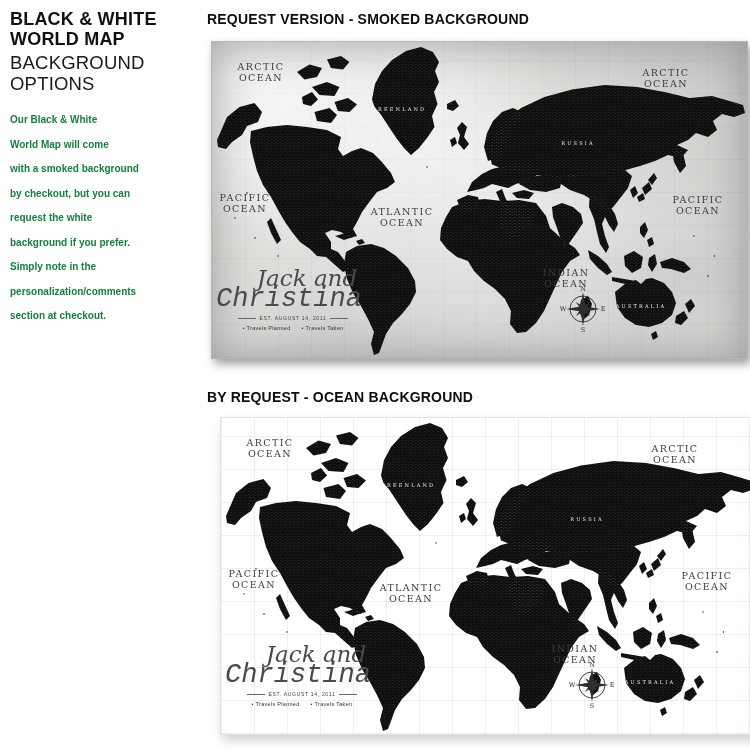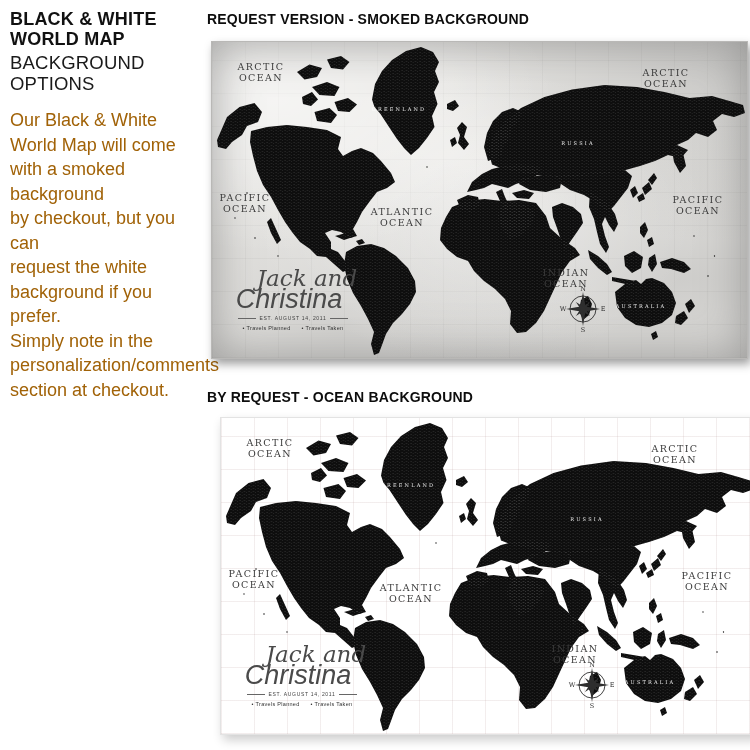--- a/index.html
+++ b/index.html
@@ -4,21 +4,21 @@
 <style>
   html,body{margin:0;padding:0;}
   body{
     width:750px;height:750px;position:relative;overflow:hidden;
     background:#ffffff;font-family:"Liberation Sans",sans-serif;
   }
   
   .sidebar{position:absolute;left:10px;top:10px;width:192px;}
   .sb-title{font-size:18px;line-height:19.5px;font-weight:700;color:#111;letter-spacing:.2px;}
   .sb-subtitle{font-size:18.5px;line-height:20.5px;font-weight:400;color:#1a1a1a;margin-top:4px;letter-spacing:.2px;}
-  .sb-body{margin-top:14px;font-size:18px;line-height:24.5px;color:#a16207;font-weight:400;}
+  .sb-body{margin-top:14px;font-size:10px;line-height:24.5px;color:#15803d;font-weight:700;}
   
   .section-header{position:absolute;left:207px;font-size:14px;font-weight:700;color:#0d0d0d;letter-spacing:.2px;white-space:nowrap;}
   #hdr1{top:11px;}
   #hdr2{top:389px;}
   
   .map-panel{position:absolute;width:535px;height:316px;overflow:hidden;}
   .map-panel.smoked{
     left:211px;top:41px;
     background-color:#e9e8e5;
     background-image:
@@ -54,21 +54,21 @@
     font-family:"DejaVu Serif","Liberation Serif",serif;
     font-size:5px;letter-spacing:2.2px;color:#ffffff;white-space:nowrap;opacity:.9;
   }
   
   .perso{position:absolute;left:81px;top:224px;transform:translateX(-50%);width:180px;text-align:center;color:#4a4a4a;}
   .perso .name1{
     font-family:"DejaVu Serif","Liberation Serif",serif;font-style:italic;
     font-size:23px;line-height:24px;transform:translateX(14px);font-weight:400;
   }
   .perso .name2{
-    font-family:Liberation Sans, sans-serif;font-style:italic;
+    font-family:Liberation Mono, monospace;font-style:italic;
     font-size:27px;line-height:26px;transform:translateX(-4px);margin-top:-4px;font-weight:400;
   }
   .perso .est-row{display:flex;align-items:center;justify-content:center;gap:4px;margin-top:3px;}
   .perso .est-row .rule{width:18px;height:1px;background:#666;}
   .perso .est{font-size:5px;letter-spacing:.7px;color:#3e3e3e;white-space:nowrap;}
   .perso .legend-row{display:flex;justify-content:center;gap:11px;margin-top:4px;}
   .perso .legend-row span{font-size:5.5px;letter-spacing:.3px;color:#333;white-space:nowrap;}
   .compass{position:absolute;left:347px;top:243px;width:48px;height:48px;}
   .defs-holder{position:absolute;width:0;height:0;overflow:hidden;}
 </style>

